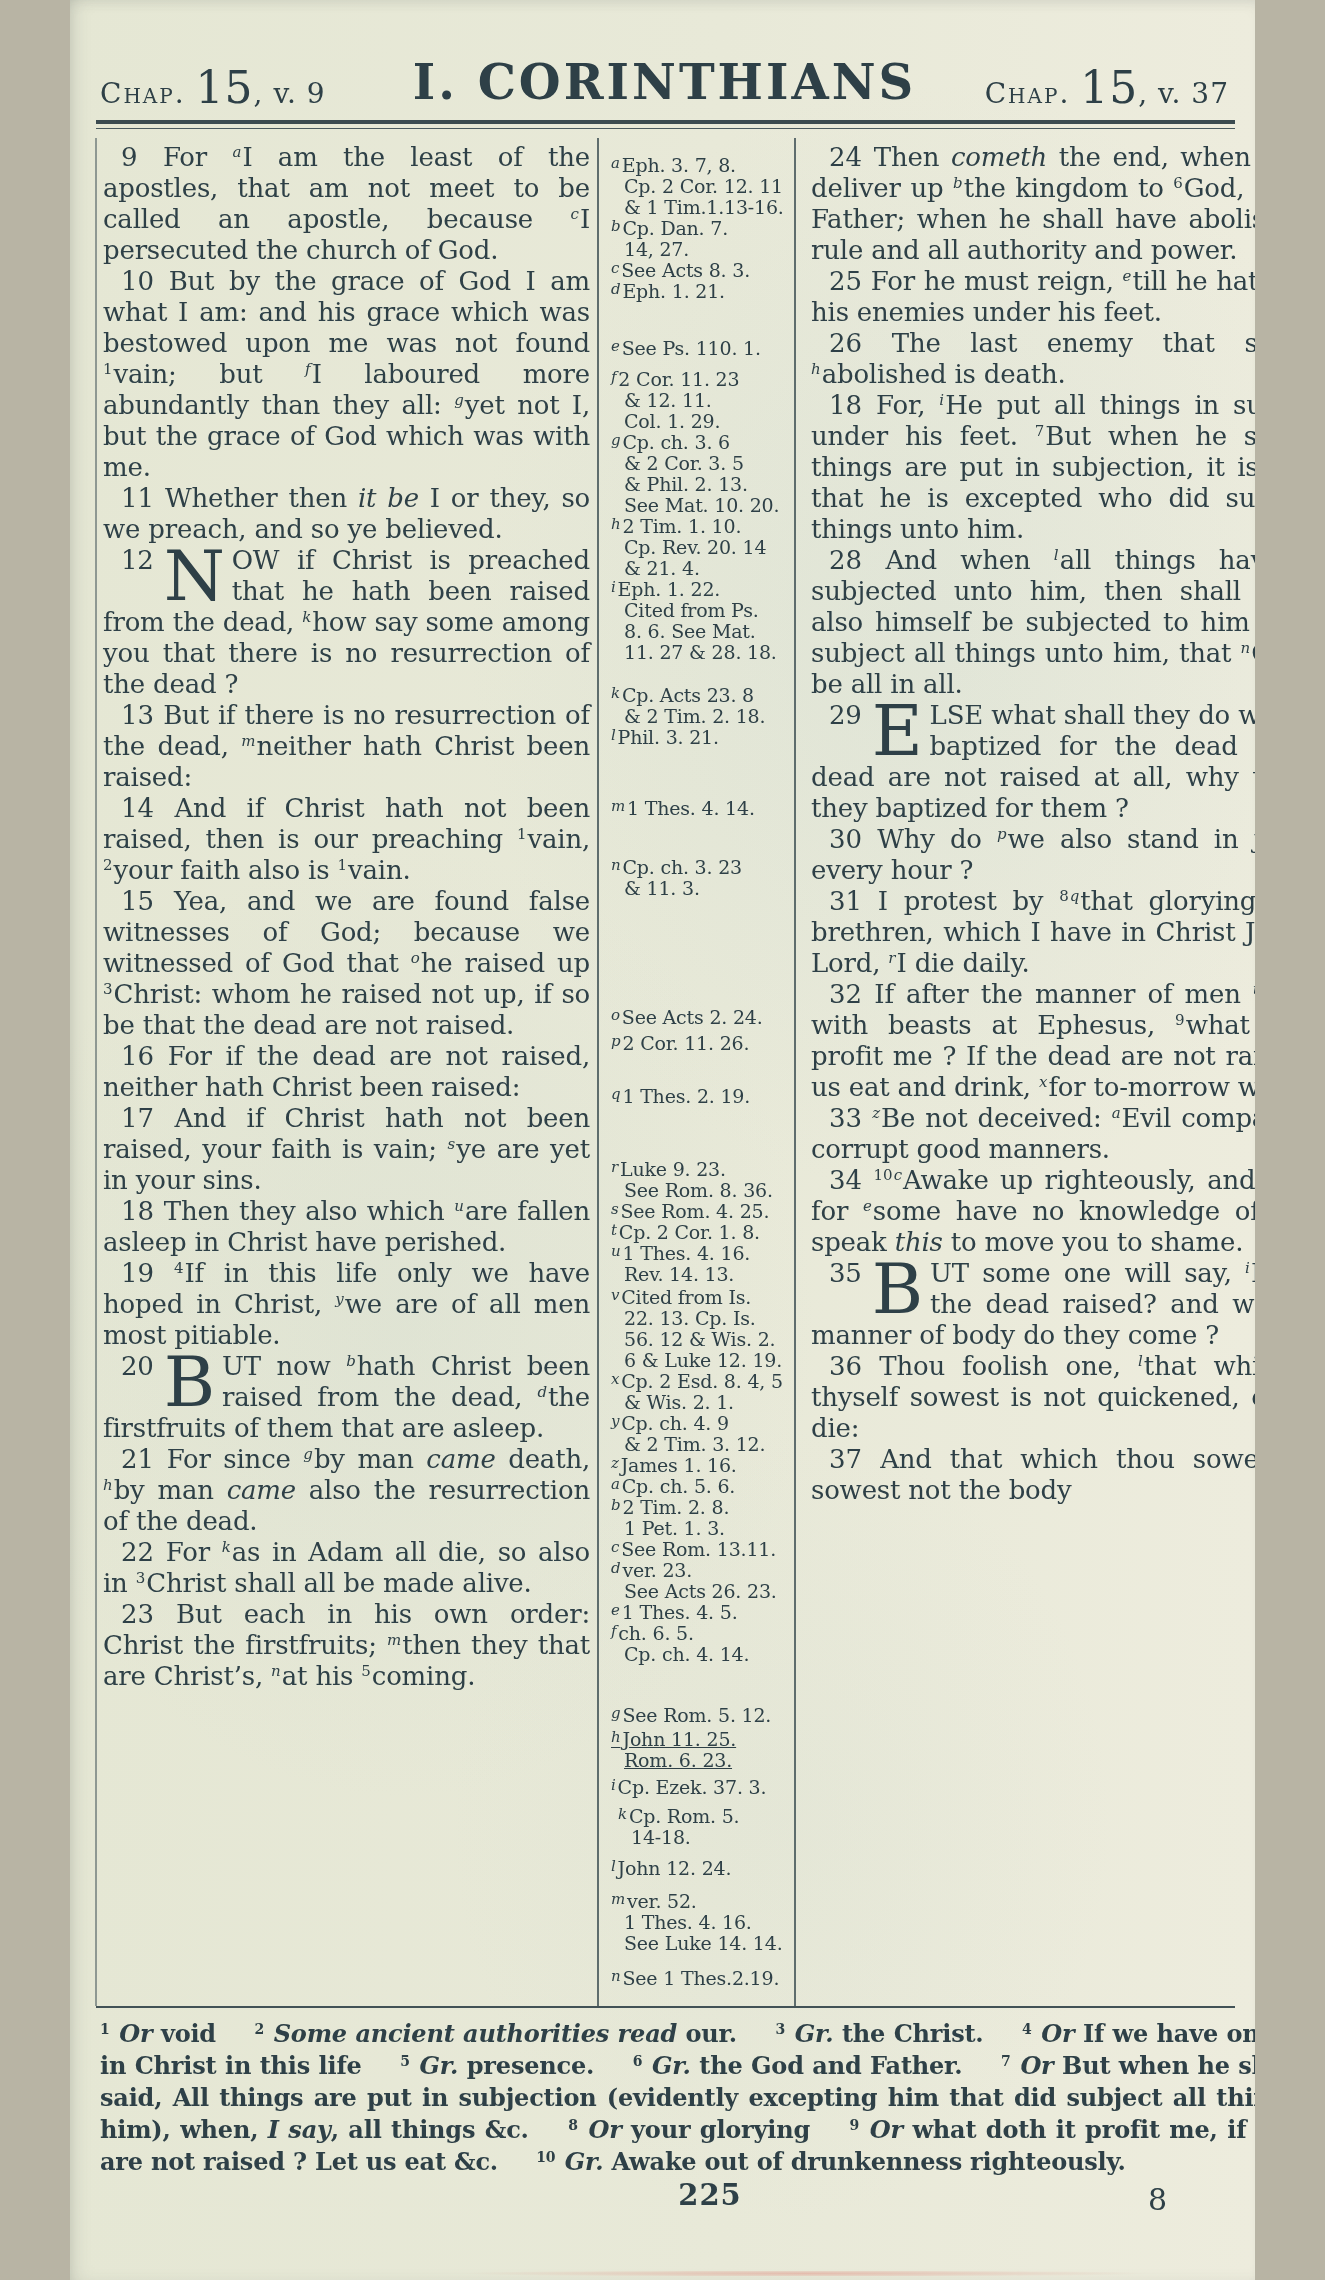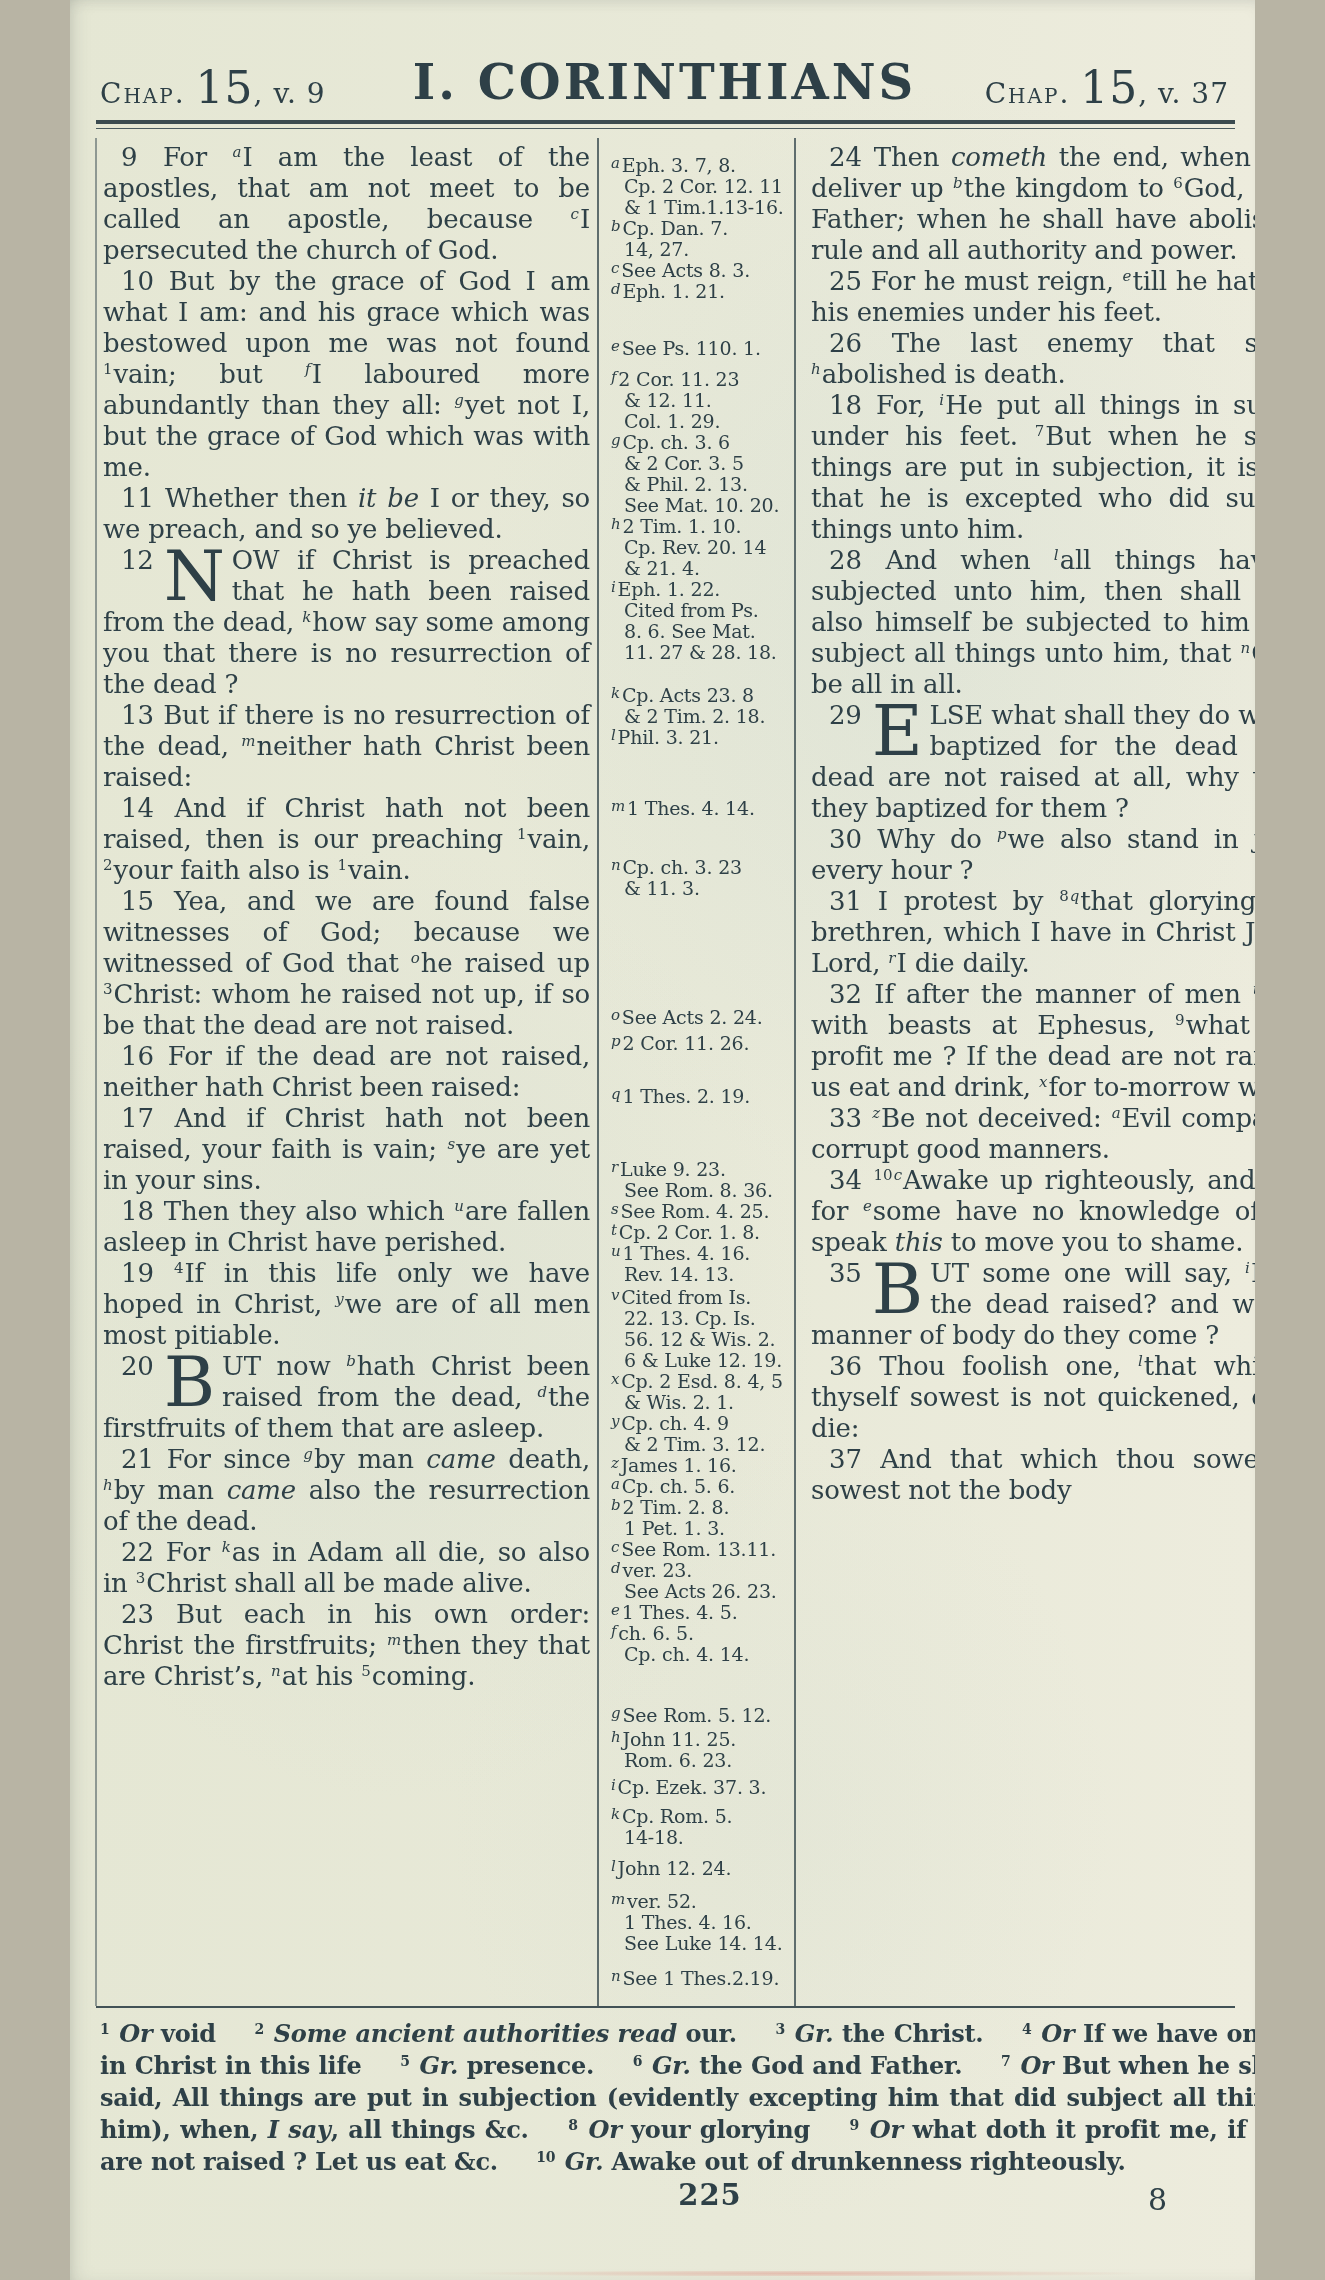--- a/index.html
+++ b/index.html
@@ -136,23 +136,23 @@
       <div class="ref"><i class="rl">x</i>Cp. 2 Esd. 8. 4, 5<br>&amp; Wis. 2. 1.</div>
       <div class="ref"><i class="rl">y</i>Cp. ch. 4. 9<br>&amp; 2 Tim. 3. 12.</div>
       <div class="ref"><i class="rl">z</i>James 1. 16.</div>
       <div class="ref"><i class="rl">a</i>Cp. ch. 5. 6.</div>
       <div class="ref"><i class="rl">b</i>2 Tim. 2. 8.<br>1 Pet. 1. 3.</div>
       <div class="ref"><i class="rl">c</i>See Rom. 13.11.</div>
       <div class="ref"><i class="rl">d</i>ver. 23.<br>See Acts 26. 23.</div>
       <div class="ref"><i class="rl">e</i>1 Thes. 4. 5.</div>
       <div class="ref"><i class="rl">f</i>ch. 6. 5.<br>Cp. ch. 4. 14.</div>
       <div class="ref" style="margin-top: 40px;"><i class="rl">g</i>See Rom. 5. 12.</div>
-      <div class="ref" style="margin-top: 3px;"><i class="rl">h</i>John 11. 25.<br>Rom. 6. 23.</div>
+      <div class="ref" style="margin-top: 3px; text-decoration: underline;"><i class="rl">h</i>John 11. 25.<br>Rom. 6. 23.</div>
       <div class="ref" style="margin-top: 6px;"><i class="rl">i</i>Cp. Ezek. 37. 3.</div>
-      <div class="ref" style="margin-top: 8px;"><i class="rl">k</i>Cp. Rom. 5.<br>14-18.</div>
+      <div class="ref" style="margin-top: 8px; margin-left: 7px;"><i class="rl">k</i>Cp. Rom. 5.<br>14-18.</div>
       <div class="ref" style="margin-top: 10px;"><i class="rl">l</i>John 12. 24.</div>
       <div class="ref" style="margin-top: 12px;"><i class="rl">m</i>ver. 52.<br>1 Thes. 4. 16.<br>See Luke 14. 14.</div>
       <div class="ref" style="margin-top: 14px;"><i class="rl">n</i>See 1 Thes.2.19.</div>
     </div>
   <div class="col" id="col-right">
       <p class="verse"><span class="vn">24</span> Then <i>cometh</i> the end, when he shall deliver up <sup class="sl">b</sup>the kingdom to <sup class="sn">6</sup>God, even the Father; when he shall have abolished <sup class="sl">d</sup>all rule and all authority and power.</p>
       <p class="verse"><span class="vn">25</span> For he must reign, <sup class="sl">e</sup>till he hath put all his enemies under his feet.</p>
       <p class="verse"><span class="vn">26</span> The last enemy that shall be <sup class="sl">h</sup>abolished is death.</p>
       <p class="verse"><span class="vn">18</span> For, <sup class="sl">i</sup>He put all things in subjection under his feet. <sup class="sn">7</sup>But when he saith, All things are put in subjection, it is evident that he is excepted who did subject all things unto him.</p>
       <p class="verse"><span class="vn">28</span> And when <sup class="sl">l</sup>all things have been subjected unto him, then shall the Son also himself be subjected to him that did subject all things unto him, that <sup class="sl">n</sup>God may be all in all.</p>

